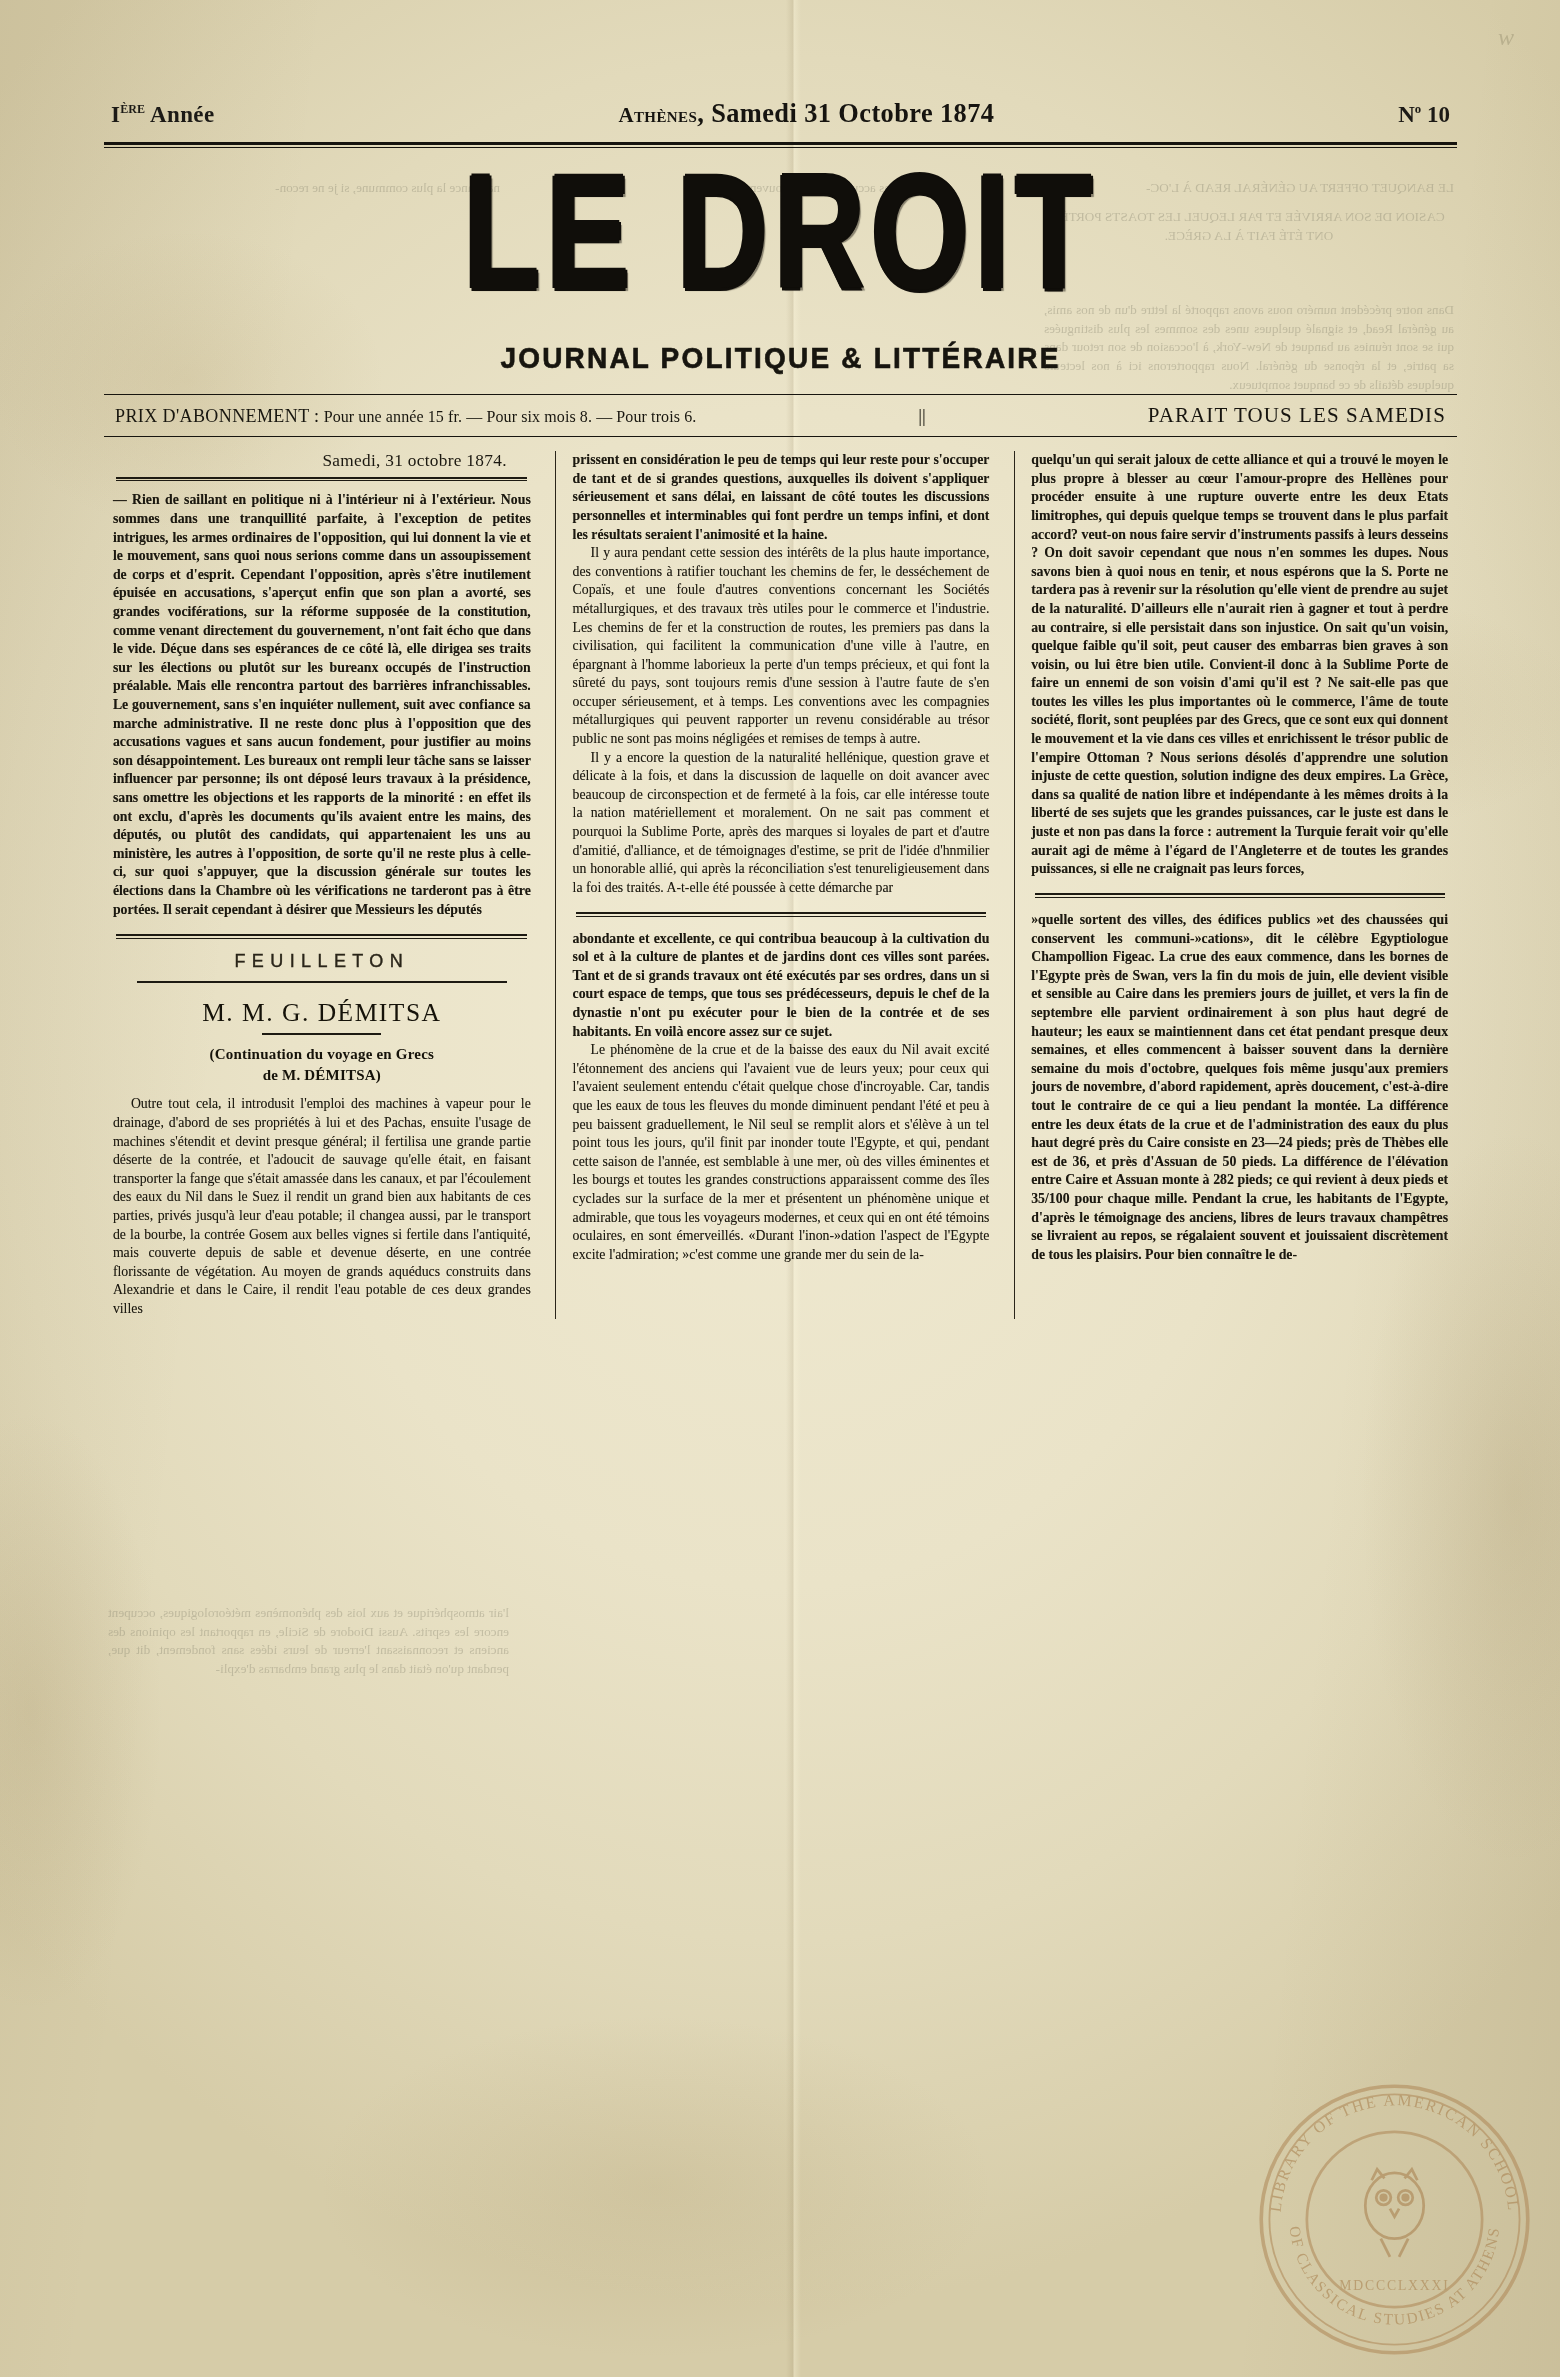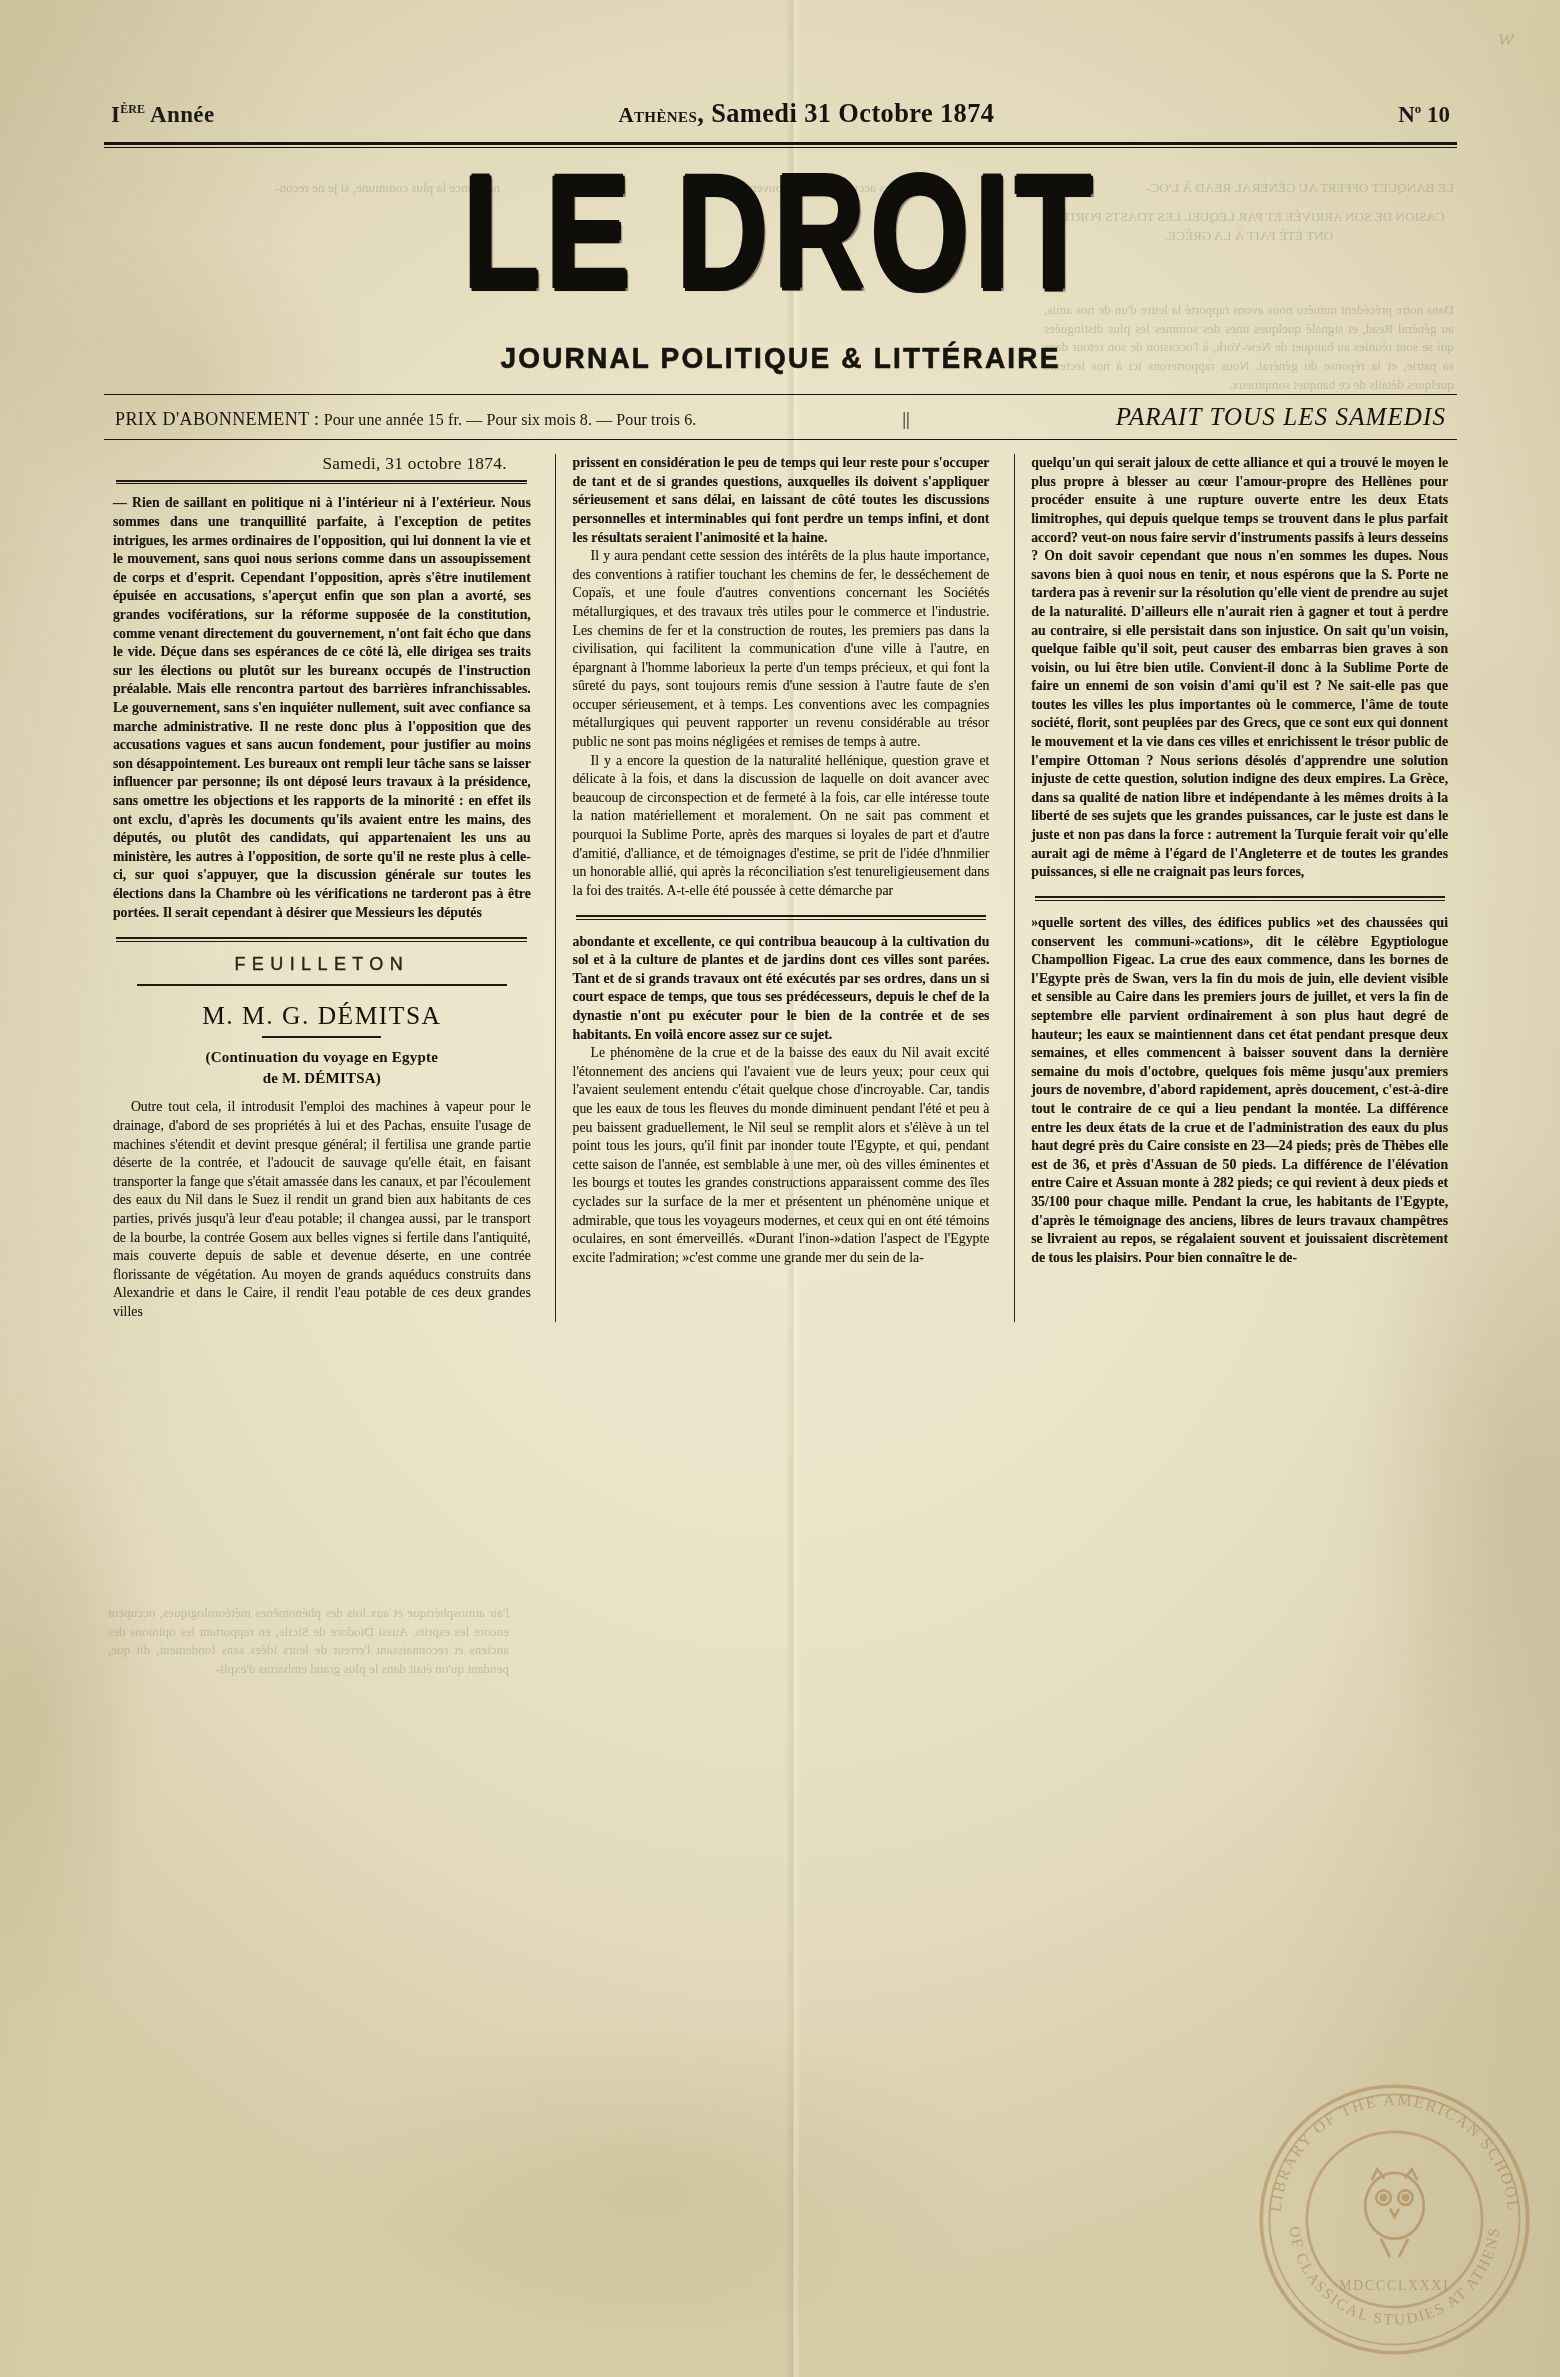--- a/index.html
+++ b/index.html
@@ -85,21 +85,21 @@
   }
 
   .rule-thin{margin:20px 12.8px 0 12.8px;border-top:1.8px solid #17150f;}
   .subbar{
     display:flex;align-items:baseline;justify-content:space-between;
     padding:8.2px 24px 7.3px 24px;
   }
   .subbar .price{font-size:16px;color:#18160f;letter-spacing:0.1px;white-space:nowrap;}
   .subbar .price .caps{font-variant:small-caps;font-size:18px;letter-spacing:0.4px;}
   .subbar .sep{font-size:19px;padding:0 5.5px;color:#18160f;}
-  .subbar .parait{font-size:25px;letter-spacing:1.1px;color:#16140f;white-space:nowrap;font-style:italic;}
+  .subbar .parait{font-size:21px;letter-spacing:1.1px;color:#16140f;white-space:nowrap;}
   .rule-bottom{margin:0 12.8px;border-top:1.8px solid #17150f;}
 
   
   .cols{display:flex;gap:8px;margin-top:14.6px;padding:0 5.5px;}
   .col{width:33.333%;box-sizing:border-box;padding:0 16.4px;position:relative;}
   .col + .col{border-left:1.4px solid #2a251a;}
 
   .bodytxt{
     font-size:13.8px;
     line-height:18.6px;
@@ -204,21 +204,21 @@
         <div class="bodytxt">
           <p class="noind">— Rien de saillant en politique ni à l'intérieur ni à l'extérieur. Nous sommes dans une tranquillité parfaite, à l'exception de petites intrigues, les armes ordinaires de l'opposition, qui lui donnent la vie et le mouvement, sans quoi nous serions comme dans un assoupissement de corps et d'esprit. Cependant l'opposition, après s'être inutilement épuisée en accusations, s'aperçut enfin que son plan a avorté, ses grandes vociférations, sur la réforme supposée de la constitution, comme venant directement du gouvernement, n'ont fait écho que dans le vide. Déçue dans ses espérances de ce côté là, elle dirigea ses traits sur les élections ou plutôt sur les bureanx occupés de l'instruction préalable. Mais elle rencontra partout des barrières infranchissables. Le gouvernement, sans s'en inquiéter nullement, suit avec confiance sa marche administrative. Il ne reste donc plus à l'opposition que des accusations vagues et sans aucun fondement, pour justifier au moins son désappointement. Les bureaux ont rempli leur tâche sans se laisser influencer par personne; ils ont déposé leurs travaux à la présidence, sans omettre les objections et les rapports de la minorité : en effet ils ont exclu, d'après les documents qu'ils avaient entre les mains, des députés, ou plutôt des candidats, qui appartenaient les uns au ministère, les autres à l'opposition, de sorte qu'il ne reste plus à celle-ci, sur quoi s'appuyer, que la discussion générale sur toutes les élections dans la Chambre où les vérifications ne tarderont pas à être portées. Il serait cependant à désirer que Messieurs les députés</p>
         </div>
 
         <div class="feuil-sep"></div>
         <div class="feuil-title">FEUILLETON</div>
         <div class="feuil-rule"></div>
         <div class="feuil-author">M. M. G. DÉMITSA</div>
         <div class="feuil-authrule"></div>
         <div class="feuil-sub">
-          <span>(Continuation du voyage en Egypte</span><br>
+          <span>(Continuation du voyage en Grecs</span><br>
           <span>de M. DÉMITSA)</span>
         </div>
         <div class="bodytxt">
           <p>Outre tout cela, il introdusit l'emploi des machines à vapeur pour le drainage, d'abord de ses propriétés à lui et des Pachas, ensuite l'usage de machines s'étendit et devint presque général; il fertilisa une grande partie déserte de la contrée, et l'adoucit de sauvage qu'elle était, en faisant transporter la fange que s'était amassée dans les canaux, et par l'écoulement des eaux du Nil dans le Suez il rendit un grand bien aux habitants de ces parties, privés jusqu'à leur d'eau potable; il changea aussi, par le transport de la bourbe, la contrée Gosem aux belles vignes si fertile dans l'antiquité, mais couverte depuis de sable et devenue déserte, en une contrée florissante de végétation. Au moyen de grands aquéducs construits dans Alexandrie et dans le Caire, il rendit l'eau potable de ces deux grandes villes</p>
         </div>
       </div>
 
       <div class="col">
         <div class="bodytxt">
           <p class="noind">prissent en considération le peu de temps qui leur reste pour s'occuper de tant et de si grandes questions, auxquelles ils doivent s'appliquer sérieusement et sans délai, en laissant de côté toutes les discussions personnelles et interminables qui font perdre un temps infini, et dont les résultats seraient l'animosité et la haine.</p>

